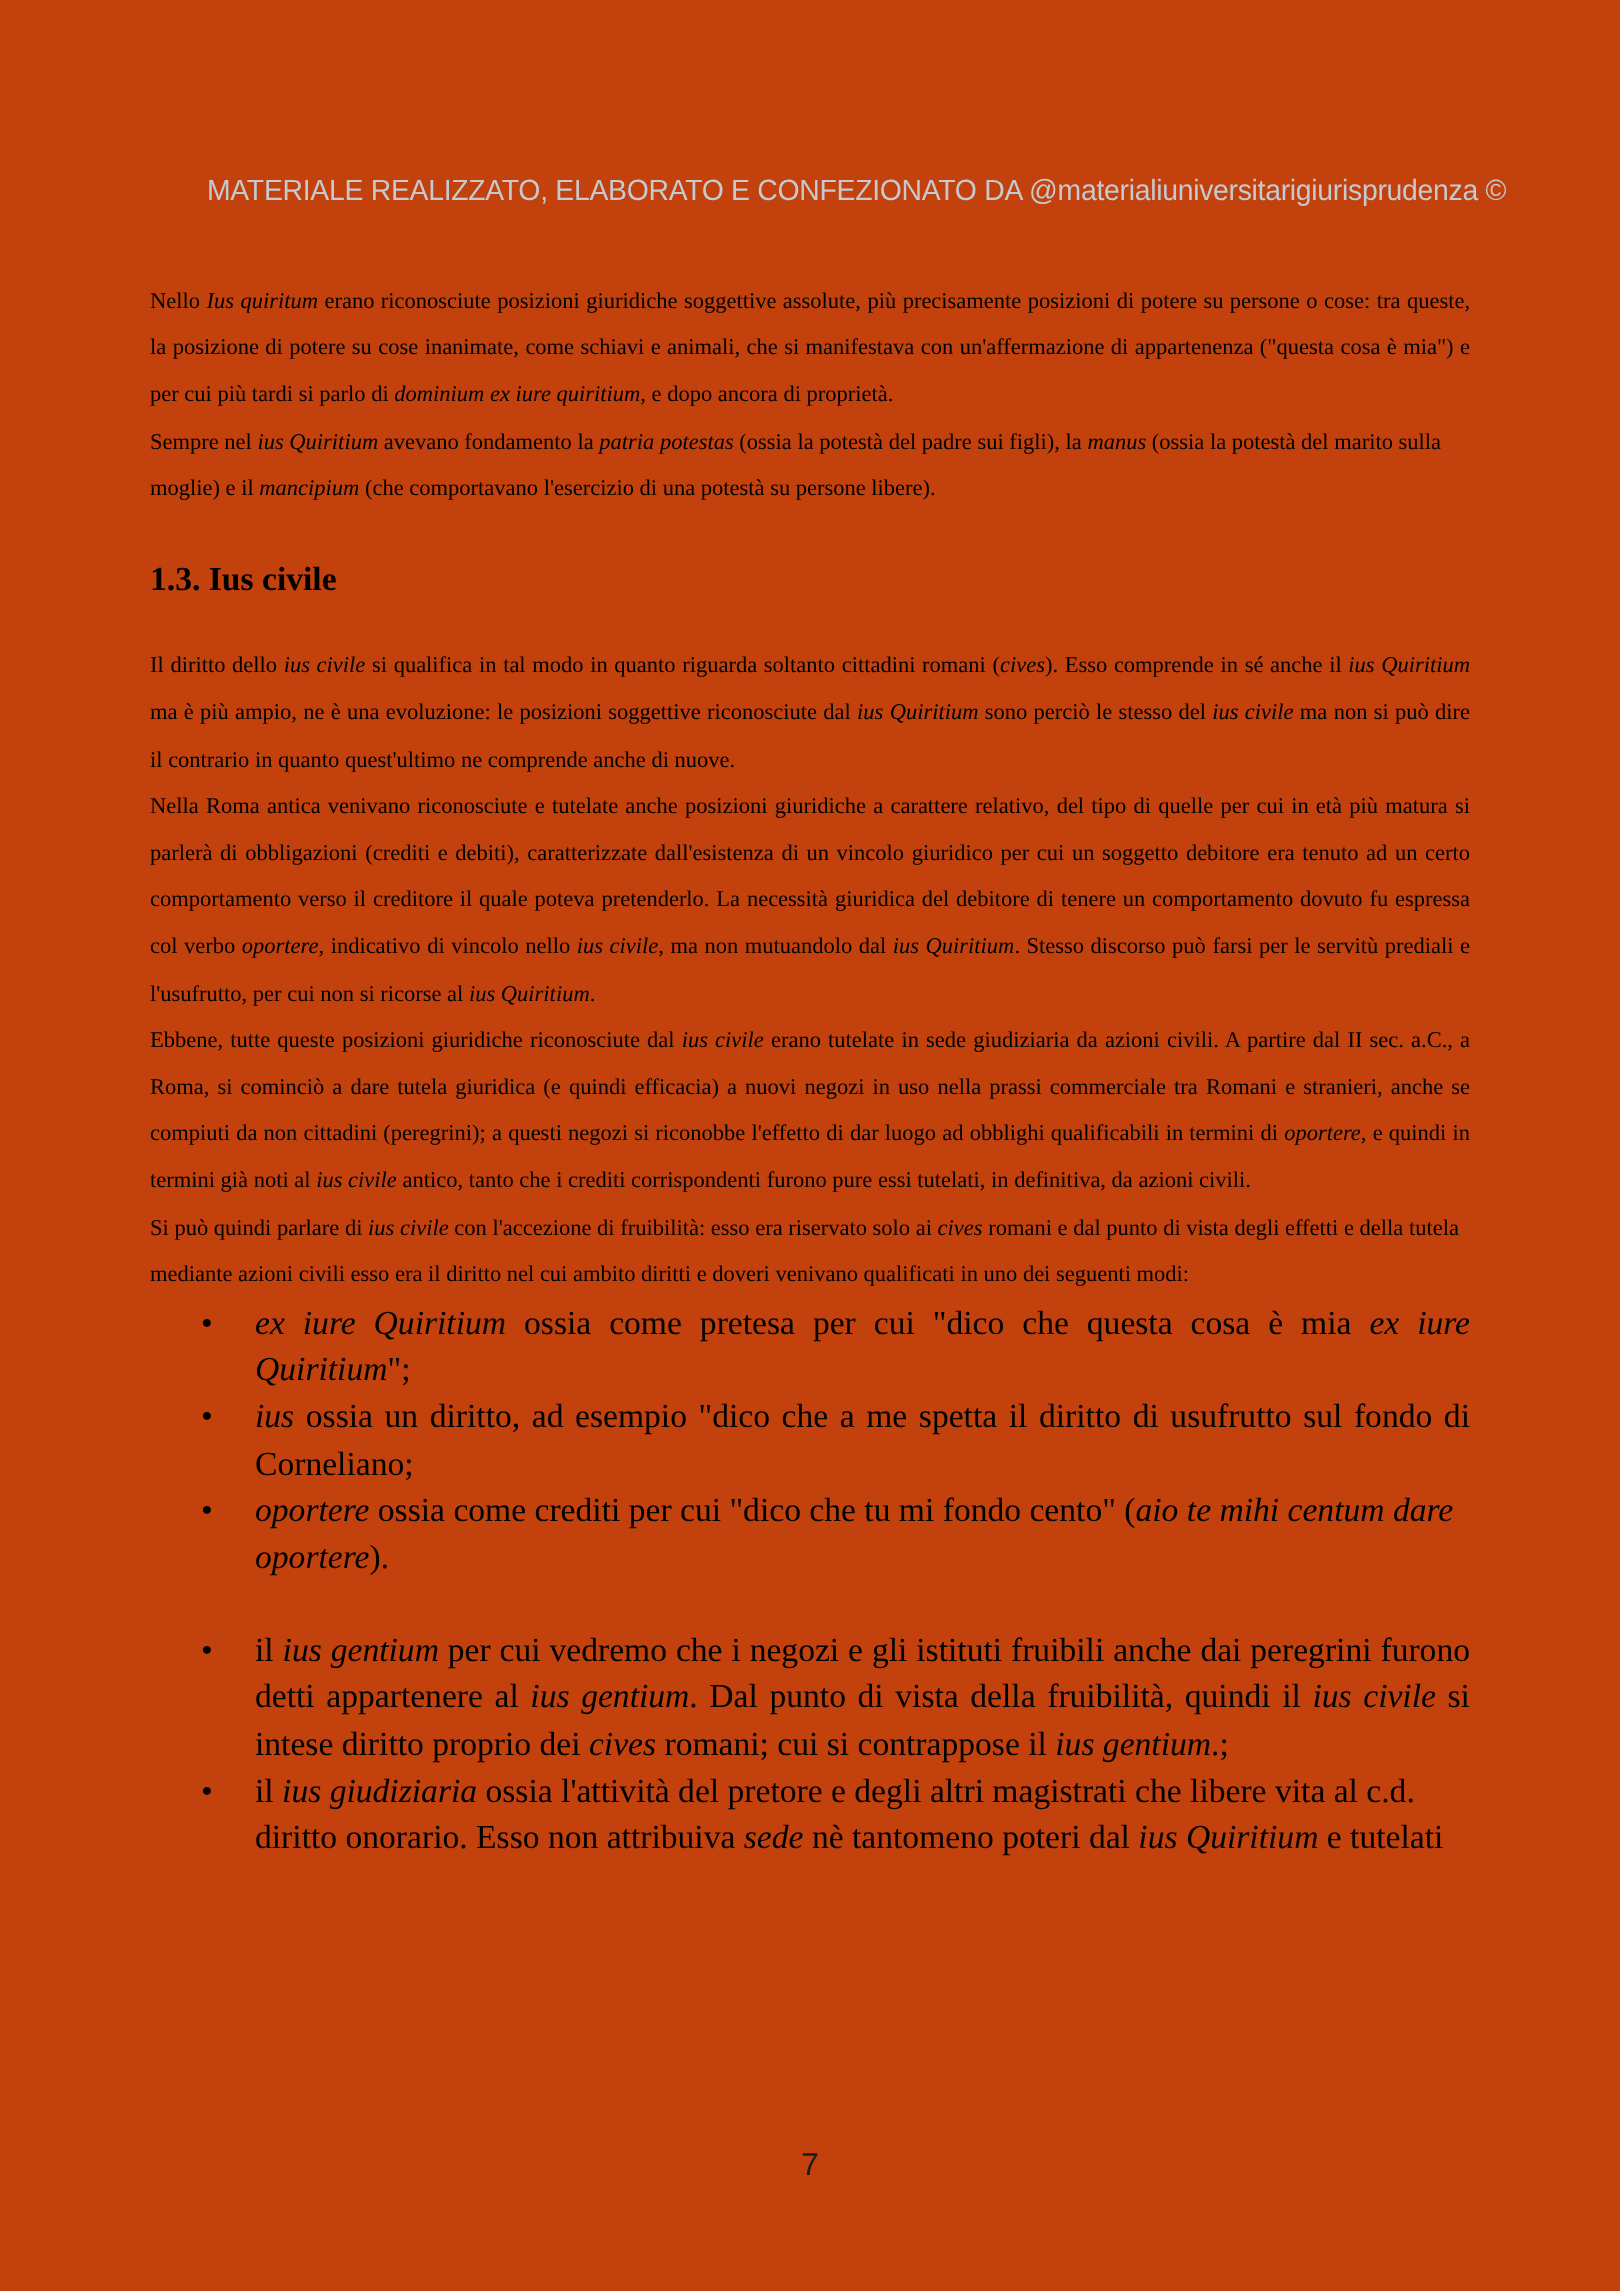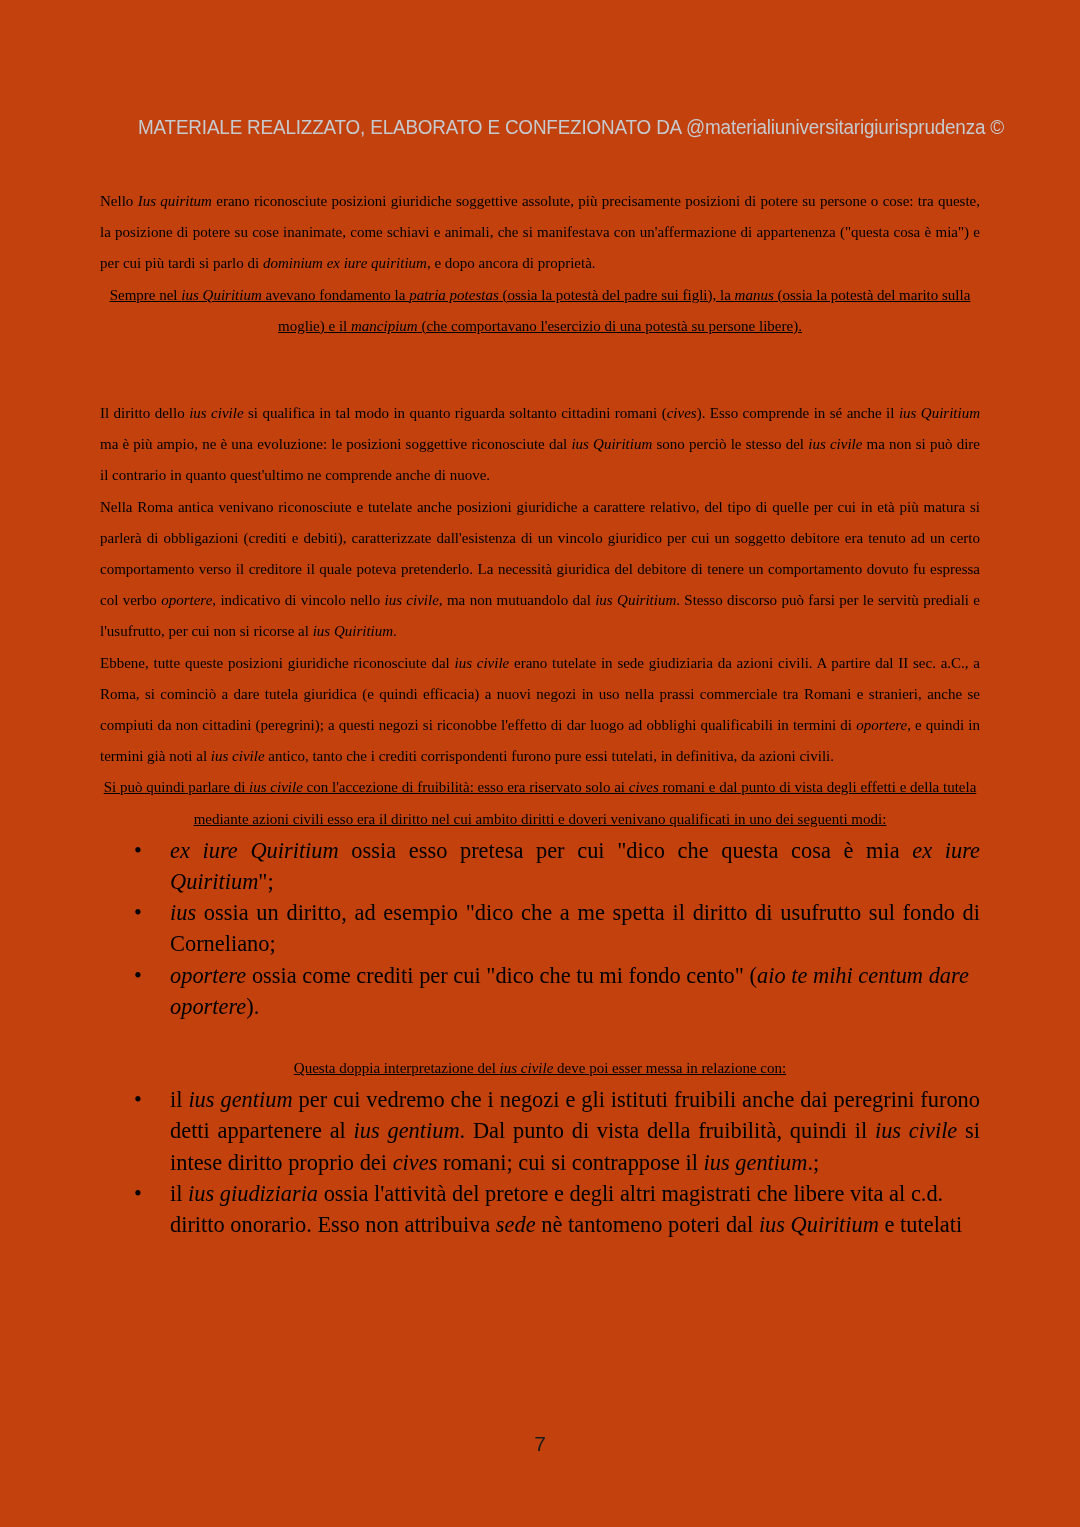--- a/index.html
+++ b/index.html
@@ -45,22 +45,21 @@
   p.para {
     margin: 0;
     font-size: 15px;
     line-height: 31.2px;
     text-align: justify;
     text-justify: inter-word;
     -webkit-hyphens: none;
     hyphens: none;
   }
   p.para.last-of-block {
-    text-align: center;
-    text-decoration: underline;
+    text-align: left;
   }
 
   .block-gap {
     height: 31px;
   }
   .gap-heading-before { height: 28px; }
   .gap-heading-after { height: 28px; }
 
   h2.heading {
     margin: 0;
@@ -120,47 +119,47 @@
   <div class="watermark">MATERIALE REALIZZATO, ELABORATO E CONFEZIONATO DA @materialiuniversitarigiurisprudenza ©</div>
 
   <div class="content">
 
     <div>
       <p class="para"><span>Nello </span><span class="it">Ius quiritum</span><span> erano riconosciute posizioni giuridiche soggettive assolute, più precisamente posizioni di potere su persone o cose: tra queste, la posizione di potere su cose inanimate, come schiavi e animali, che si manifestava con un'affermazione di appartenenza ("questa cosa è mia") e per cui più tardi si parlo di </span><span class="it">dominium ex iure quiritium</span><span>, e dopo ancora di proprietà.</span></p>
       <p class="para last-of-block"><span>Sempre nel </span><span class="it">ius Quiritium</span><span> avevano fondamento la </span><span class="it">patria potestas</span><span> (ossia la potestà del padre sui figli), la </span><span class="it">manus</span><span> (ossia la potestà del marito sulla moglie) e il </span><span class="it">mancipium</span><span> (che comportavano l'esercizio di una potestà su persone libere).</span></p>
     </div>
 
     <div class="gap-heading-before"></div>
+    <h2 class="heading">1.3. Ius civile</h2>
     <div class="gap-heading-after"></div>
 
     <div>
       <p class="para"><span>Il diritto dello </span><span class="it">ius civile</span><span> si qualifica in tal modo in quanto riguarda soltanto cittadini romani (</span><span class="it">cives</span><span>). Esso comprende in sé anche il </span><span class="it">ius Quiritium</span><span> ma è più ampio, ne è una evoluzione: le posizioni soggettive riconosciute dal </span><span class="it">ius Quiritium</span><span> sono perciò le stesso del </span><span class="it">ius civile</span><span> ma non si può dire il contrario in quanto quest'ultimo ne comprende anche di nuove.</span></p>
       <p class="para"><span>Nella Roma antica venivano riconosciute e tutelate anche posizioni giuridiche a carattere relativo, del tipo di quelle per cui in età più matura si parlerà di obbligazioni (crediti e debiti), caratterizzate dall'esistenza di un vincolo giuridico per cui un soggetto debitore era tenuto ad un certo comportamento verso il creditore il quale poteva pretenderlo. La necessità giuridica del debitore di tenere un comportamento dovuto fu espressa col verbo </span><span class="it">oportere</span><span>, indicativo di vincolo nello </span><span class="it">ius civile</span><span>, ma non mutuandolo dal </span><span class="it">ius Quiritium</span><span>. Stesso discorso può farsi per le servitù prediali e l'usufrutto, per cui non si ricorse al </span><span class="it">ius Quiritium</span><span>.</span></p>
       <p class="para"><span>Ebbene, tutte queste posizioni giuridiche riconosciute dal </span><span class="it">ius civile</span><span> erano tutelate in sede giudiziaria da azioni civili. A partire dal II sec. a.C., a Roma, si cominciò a dare tutela giuridica (e quindi efficacia) a nuovi negozi in uso nella prassi commerciale tra Romani e stranieri, anche se compiuti da non cittadini (peregrini); a questi negozi si riconobbe l'effetto di dar luogo ad obblighi qualificabili in termini di </span><span class="it">oportere</span><span>, e quindi in termini già noti al </span><span class="it">ius civile</span><span> antico, tanto che i crediti corrispondenti furono pure essi tutelati, in definitiva, da azioni civili.</span></p>
       <p class="para last-of-block"><span>Si può quindi parlare di </span><span class="it">ius civile</span><span> con l'accezione di fruibilità: esso era riservato solo ai </span><span class="it">cives</span><span> romani e dal punto di vista degli effetti e della tutela mediante azioni civili esso era il diritto nel cui ambito diritti e doveri venivano qualificati in uno dei seguenti modi:</span></p>
     </div>
 
     <ul class="bullets">
       <li>
         <span class="bullet-mark">•</span>
-        <span class="li-text"><span class="it">ex iure Quiritium</span><span> ossia esso pretesa per cui "dico che questa cosa è mia </span><span class="it">ex iure Quiritium</span><span>";</span></span>
+        <span class="li-text"><span class="it">ex iure Quiritium</span><span> ossia come pretesa per cui "dico che questa cosa è mia </span><span class="it">ex iure Quiritium</span><span>";</span></span>
       </li>
       <li>
         <span class="bullet-mark">•</span>
         <span class="li-text"><span class="it">ius</span><span> ossia un diritto, ad esempio "dico che a me spetta il diritto di usufrutto sul fondo di Corneliano;</span></span>
       </li>
       <li class="no-justify">
         <span class="bullet-mark">•</span>
         <span class="li-text"><span class="it">oportere</span><span> ossia come crediti per cui "dico che tu mi fondo cento" (</span><span class="it">aio te mihi centum dare oportere</span><span>).</span></span>
       </li>
     </ul>
 
     <div class="block-gap"></div>
 
-    <p class="para last-of-block"><span>Questa doppia interpretazione del </span><span class="it">ius civile</span><span> deve poi esser messa in relazione con:</span></p>
 
     <ul class="bullets">
       <li>
         <span class="bullet-mark">•</span>
         <span class="li-text"><span>il </span><span class="it">ius gentium</span><span> per cui vedremo che i negozi e gli istituti fruibili anche dai peregrini furono detti appartenere al </span><span class="it">ius gentium</span><span>. Dal punto di vista della fruibilità, quindi il </span><span class="it">ius civile</span><span> si intese diritto proprio dei </span><span class="it">cives</span><span> romani; cui si contrappose il </span><span class="it">ius gentium</span><span>.;</span></span>
       </li>
       <li class="no-justify">
         <span class="bullet-mark">•</span>
         <span class="li-text"><span>il </span><span class="it">ius giudiziaria</span><span> ossia l'attività del pretore e degli altri magistrati che libere vita al c.d. diritto onorario. Esso non attribuiva </span><span class="it">sede</span><span> nè tantomeno poteri dal </span><span class="it">ius Quiritium</span><span> e tutelati</span></span>
       </li>

